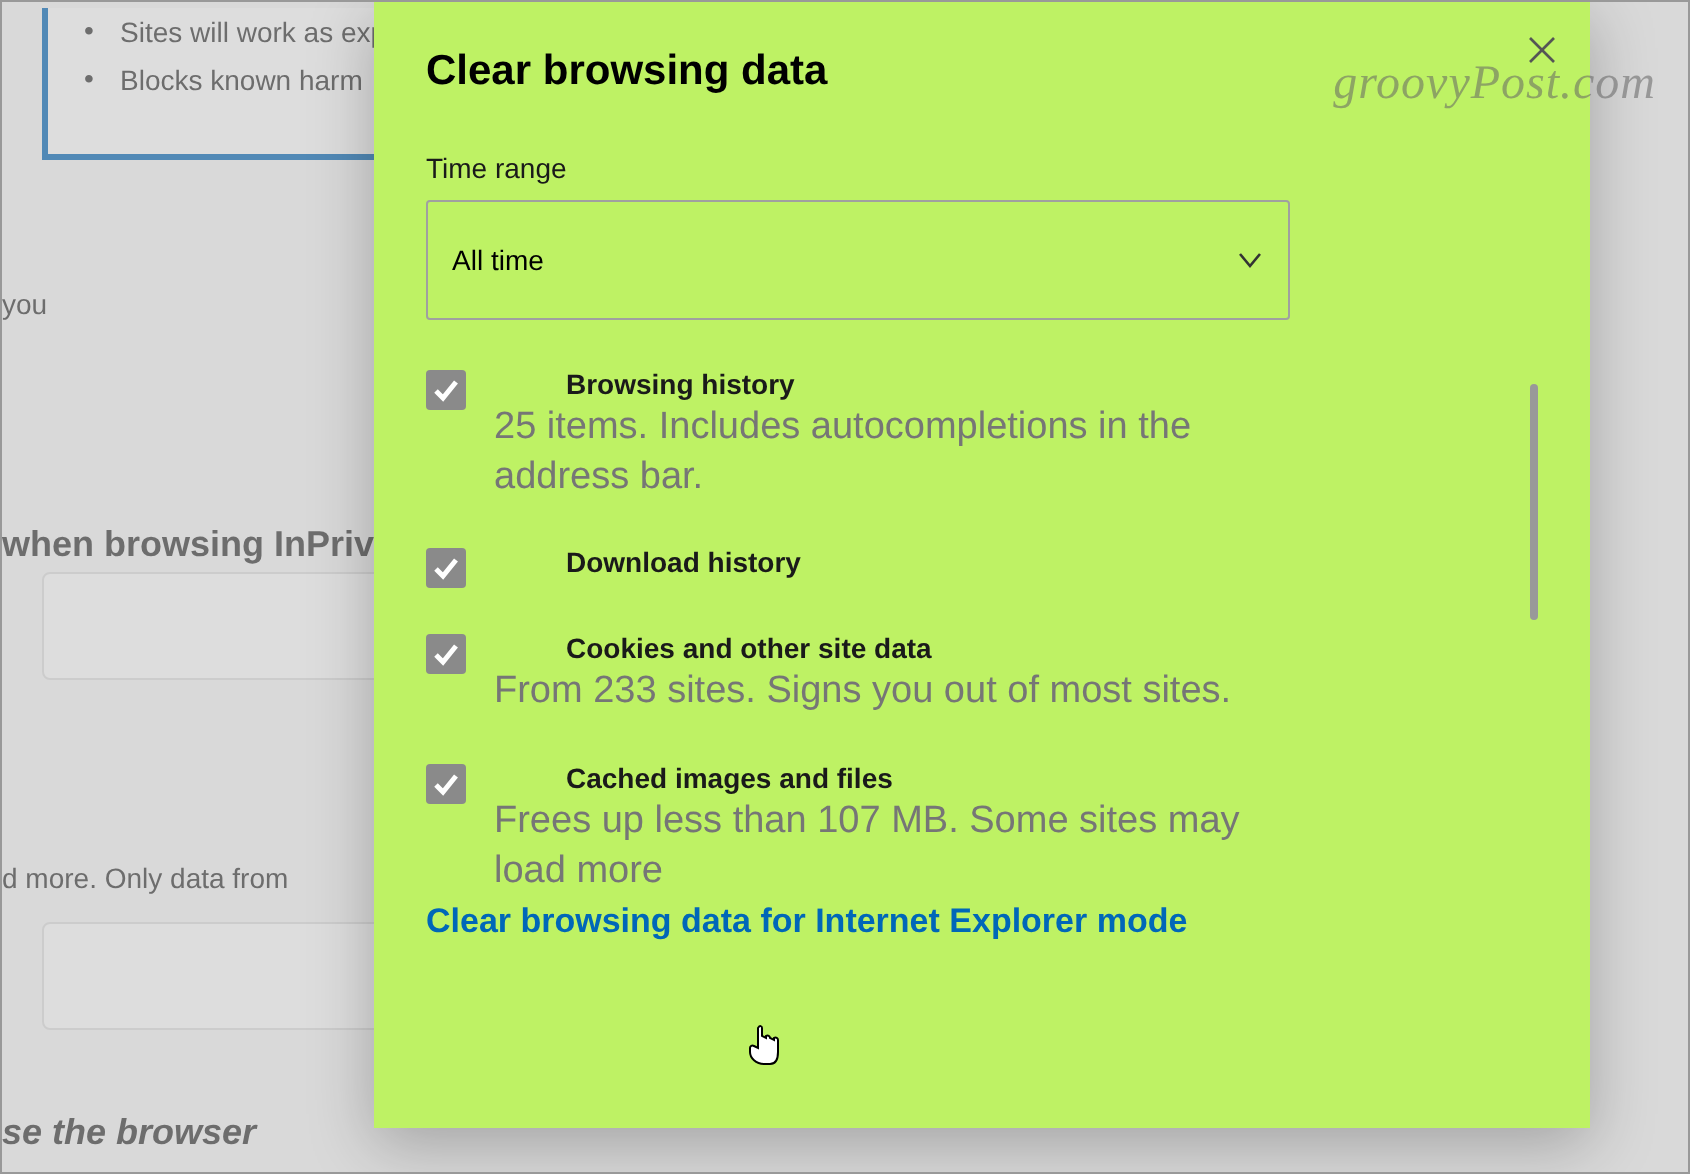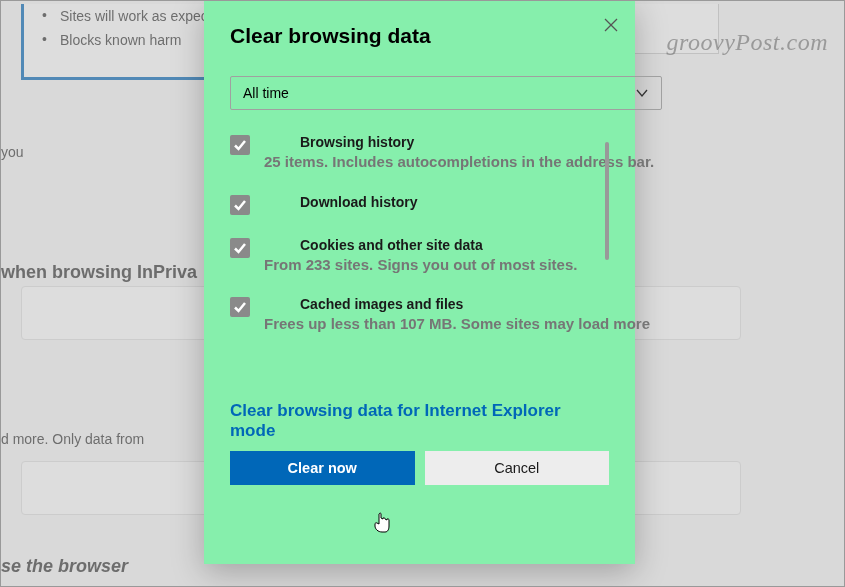--- a/index.html
+++ b/index.html
@@ -77,26 +77,25 @@
     .overlay {
       position: absolute;
       top: 0; left: 0; right: 0; bottom: 0;
       background: rgba(180,180,180,0.45);
     }
     
     .dialog {
       position: absolute;
       left: 186px;
       top: 0;
-      width: 431px;
+      width: 608px;
       height: 563px;
-      background: #86efac;
+      background: #bef264;
       box-shadow: 0 8px 30px rgba(0,0,0,0.25);
       padding: 23px 26px 18px 26px;
-      margin-left: 17px;
     }
     .dialog-close {
       position: absolute;
       top: 10px;
       right: 10px;
       width: 28px;
       height: 28px;
       display: flex;
       align-items: center;
       justify-content: center;
@@ -111,21 +110,21 @@
     }
     .field-label {
       font-size: 14px;
       color: #1a1a1a;
       margin-bottom: 8px;
     }
     .select-box {
       width: 432px;
       border: 1px solid #a0a0a0;
       border-radius: 2px;
-      padding: 8px 12px;
+      padding: 21px 12px;
       display: flex;
       justify-content: space-between;
       align-items: center;
       cursor: pointer;
       font-size: 14px;
       margin-bottom: 24px;
     }
     .select-box svg { width: 14px; height: 14px; }
     .options-wrap {
       position: relative;
@@ -157,24 +156,23 @@
     .checkbox svg { width: 14px; height: 14px; stroke: #fff; stroke-width: 2.5; fill: none; }
     .option-text { flex: 1; }
     .option-title {
       font-size: 14px;
       font-weight: 700;
       color: #1a1a1a;
       margin-bottom: 2px;
       padding-left: 36px;
     }
     .option-sub {
-      font-size: 15px;
+      font-size: 19px;
       color: #767676;
       line-height: 1.3;
-      font-weight: bold;
     }
     .scroll-track {
       position: absolute;
       right: 0;
       top: 8px;
       width: 4px;
       height: 118px;
       background: #999;
       border-radius: 2px;
     }
@@ -259,20 +257,21 @@
 
 <div class="dialog">
   <div class="dialog-close">
     <svg viewBox="0 0 14 14">
         <line x1="1" y1="1" x2="13" y2="13" stroke="#555" stroke-width="1.3"></line>
         <line x1="13" y1="1" x2="1" y2="13" stroke="#555" stroke-width="1.3"></line>
       </svg>
   </div>
   <h2 class="dialog-title">Clear browsing data</h2>
 
+  <div class="field-label">Time range</div>
   <div class="select-box">
     <span>All time</span>
     <svg viewBox="0 0 14 14">
         <polyline points="2,4 7,10 12,4" fill="none" stroke="#333" stroke-width="1.3"></polyline>
       </svg>
   </div>
 
   <div class="options-wrap">
     <div class="options-scroll">
 
@@ -324,23 +323,19 @@
       </div>
 
     </div>
     <div class="scroll-track"></div>
   </div>
 
   <div class="link-row">
     <span class="ie-link">Clear browsing data for Internet Explorer mode</span>
   </div>
 
-  <div class="button-row">
-    <button class="btn btn-primary">Clear now</button>
-    <button class="btn btn-secondary">Cancel</button>
-  </div>
 </div>
 
 <div class="watermark">groovyPost.com</div>
 
 <svg class="cursor-pointer" viewBox="0 0 18 22">
   <path d="M6,2 L6,12 L4,11 C3,10.5 2,11 2,12 L2,14 C2,17 5,20 9,20 L12,20 C15,20 16,17 16,14 L16,8 C16,7 15,6.5 14,7 L14,8 L12,7 C12,6 11,5.5 10,6 L10,7 L8,6 L8,2 C8,1 7,0.5 6,2 Z" fill="#fff" stroke="#000" stroke-width="1"></path>
 </svg>
 
 </body></html>

